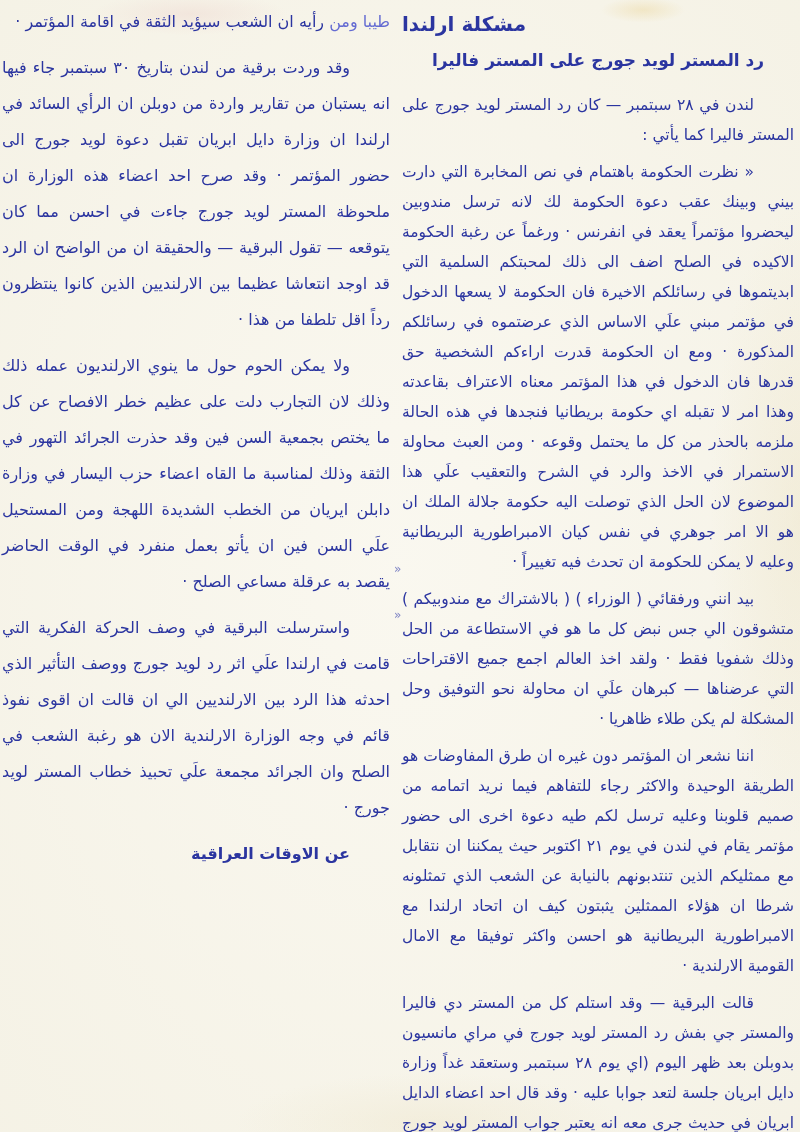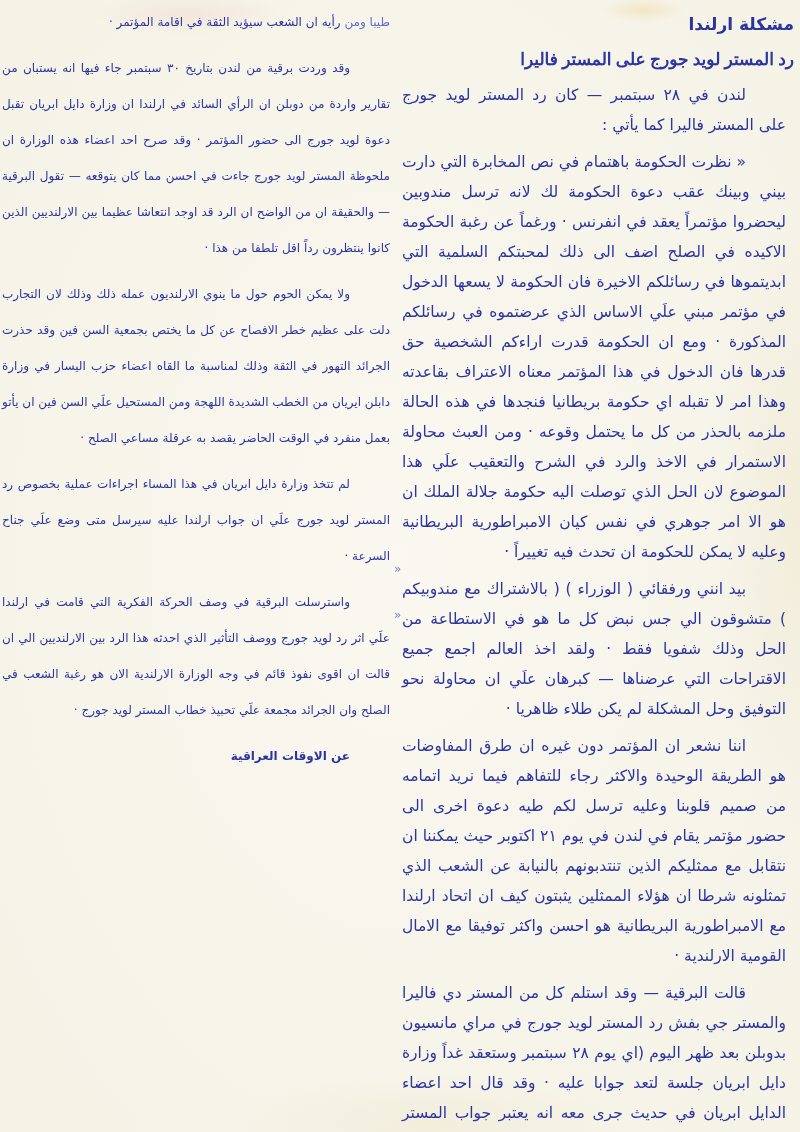--- a/index.html
+++ b/index.html
@@ -14,35 +14,35 @@
     color:#2b35a0;
     background:
       radial-gradient(ellipse 140px 30px at 190px 14px, rgba(225,170,170,.18), transparent 70%),
       radial-gradient(ellipse 60px 18px at 643px 10px, rgba(230,200,120,.30), transparent 70%),
       radial-gradient(ellipse 120px 420px at 800px 520px, rgba(235,224,190,.35), transparent 75%),
       radial-gradient(ellipse 260px 70px at 430px 1125px, rgba(233,222,188,.30), transparent 75%),
       radial-gradient(ellipse 600px 900px at 400px 560px, rgba(250,248,240,.9), rgba(244,241,228,.9)),
       #f8f6ec;
   }
   .col{position:absolute;top:0;text-align:justify;}
-  .col p{margin:0 8px 7px 0;text-indent:40px;}
+  .col p{margin:0 0 7px 0;text-indent:40px;}
   
   .col-right{right:6px;top:6px;width:392px;font-size:15.5px;line-height:30px;}
   .col-right .title{
-    margin:2px 0 4px;text-align:right;text-indent:0;
-    font-size:17px;font-weight:bold;letter-spacing:.5px;line-height:32px;
+    margin:2px 0 4px;text-align:left;text-indent:0;
+    font-size:20px;font-weight:bold;letter-spacing:.5px;line-height:32px;
   }
   .col-right .subtitle{
-    margin:0 0 4px;text-indent:0;
-    font-size:17px;font-weight:bold;line-height:32px;font-family:Liberation Serif, serif;
+    margin:0 0 14px;text-align:center;text-indent:0;
+    font-size:17px;font-weight:bold;line-height:32px;
   }
   .dateline{text-indent:46px;}
   .quoted{margin-bottom:9px;}
   
-  .col-left{left:2px;top:4px;width:388px;font-size:12px;line-height:36px;}
+  .col-left{left:2px;top:4px;width:388px;font-size:16px;line-height:36px;}
   .col-left p{margin:0 0 10px 0;}
   .col-left p.cont{text-indent:0;}
   .lead-word{color:#646bd2;}
   .attribution{
     text-indent:0;padding-left:130px;
     margin-top:4px;font-weight:bold;
   }
   
   .margin-mark{
     position:absolute;left:394px;font-size:12px;opacity:.65;color:#3a44ac;
@@ -61,21 +61,20 @@
     <p class="quoted">« نظرت الحكومة باهتمام في نص المخابرة التي دارت بيني وبينك عقب دعوة الحكومة لك لانه ترسل مندوبين ليحضروا مؤتمراً يعقد في انفرنس · ورغماً عن رغبة الحكومة الاكيده في الصلح اضف الى ذلك لمحبتكم السلمية التي ابديتموها في رسائلكم الاخيرة فان الحكومة لا يسعها الدخول في مؤتمر مبني علَي الاساس الذي عرضتموه في رسائلكم المذكورة · ومع ان الحكومة قدرت اراءكم الشخصية حق قدرها فان الدخول في هذا المؤتمر معناه الاعتراف بقاعدته وهذا امر لا تقبله اي حكومة بريطانيا فنجدها في هذه الحالة ملزمه بالحذر من كل ما يحتمل وقوعه · ومن العبث محاولة الاستمرار في الاخذ والرد في الشرح والتعقيب علَي هذا الموضوع لان الحل الذي توصلت اليه حكومة جلالة الملك ان هو الا امر جوهري في نفس كيان الامبراطورية البريطانية وعليه لا يمكن للحكومة ان تحدث فيه تغييراً ·</p>
     <p class="quoted">بيد انني ورفقائي ( الوزراء ) ( بالاشتراك مع مندوبيكم ) متشوقون الي جس نبض كل ما هو في الاستطاعة من الحل وذلك شفويا فقط · ولقد اخذ العالم اجمع جميع الاقتراحات التي عرضناها — كبرهان علَي ان محاولة نحو التوفيق وحل المشكلة لم يكن طلاء ظاهريا ·</p>
     <p class="quoted">اننا نشعر ان المؤتمر دون غيره ان طرق المفاوضات هو الطريقة الوحيدة والاكثر رجاء للتفاهم فيما نريد اتمامه من صميم قلوبنا وعليه ترسل لكم طيه دعوة اخرى الى حضور مؤتمر يقام في لندن في يوم ٢١ اكتوبر حيث يمكننا ان نتقابل مع ممثليكم الذين تنتدبونهم بالنيابة عن الشعب الذي تمثلونه شرطا ان هؤلاء الممثلين يثبتون كيف ان اتحاد ارلندا مع الامبراطورية البريطانية هو احسن واكثر توفيقا مع الامال القومية الارلندية ·</p>
     <p>قالت البرقية — وقد استلم كل من المستر دي فاليرا والمستر جي بفش رد المستر لويد جورج في مراي مانسيون بدوبلن بعد ظهر اليوم (اي يوم ٢٨ سبتمبر وستعقد غداً وزارة دايل ابريان جلسة لتعد جوابا عليه · وقد قال احد اعضاء الدايل ابريان في حديث جرى معه انه يعتبر جواب المستر لويد جورج جوابا</p>
   </div>
 
   <div class="col col-left">
     <p class="cont"><span class="lead-word">طيبا ومن</span><span> رأيه ان الشعب سيؤيد الثقة في اقامة المؤتمر ·</span></p>
     <p>وقد وردت برقية من لندن بتاريخ ٣٠ سبتمبر جاء فيها انه يستبان من تقارير واردة من دوبلن ان الرأي السائد في ارلندا ان وزارة دايل ابريان تقبل دعوة لويد جورج الى حضور المؤتمر · وقد صرح احد اعضاء هذه الوزارة ان ملحوظة المستر لويد جورج جاءت في احسن مما كان يتوقعه — تقول البرقية — والحقيقة ان من الواضح ان الرد قد اوجد انتعاشا عظيما بين الارلنديين الذين كانوا ينتظرون رداً اقل تلطفا من هذا ·</p>
     <p>ولا يمكن الحوم حول ما ينوي الارلنديون عمله ذلك وذلك لان التجارب دلت على عظيم خطر الافصاح عن كل ما يختص بجمعية السن فين وقد حذرت الجرائد التهور في الثقة وذلك لمناسبة ما القاه اعضاء حزب اليسار في وزارة دابلن ايريان من الخطب الشديدة اللهجة ومن المستحيل علَي السن فين ان يأتو بعمل منفرد في الوقت الحاضر يقصد به عرقلة مساعي الصلح ·</p>
-    <p>لم تتخذ وزارة دايل ابريان في هذا المساء اجراءات عملية بخصوص رد المستر لويد جورج علَي ان جواب ارلندا عليه سيرسل متى وضع علَي جناح السرعة ·</p>
     <p>واسترسلت البرقية في وصف الحركة الفكرية التي قامت في ارلندا علَي اثر رد لويد جورج ووصف التأثير الذي احدثه هذا الرد بين الارلنديين الي ان قالت ان اقوى نفوذ قائم في وجه الوزارة الارلندية الان هو رغبة الشعب في الصلح وان الجرائد مجمعة علَي تحبيذ خطاب المستر لويد جورج ·</p>
     <p class="attribution">عن الاوقات العراقية</p>
   </div>
 
   <span class="margin-mark mm1">«</span>
   <span class="margin-mark mm2">«</span>
 
 </div>
 
 </body></html>

